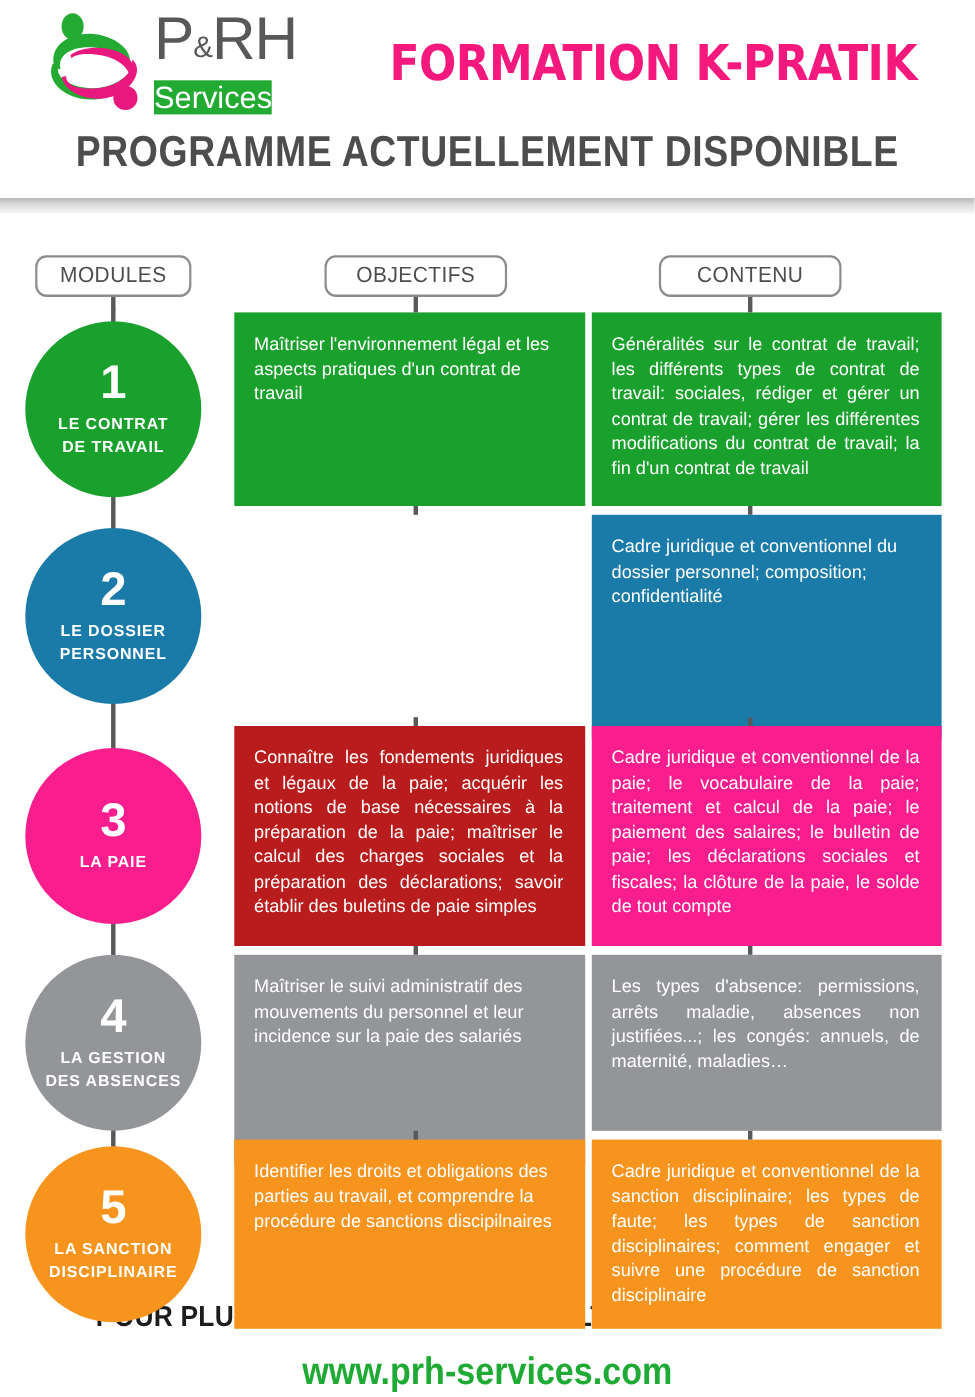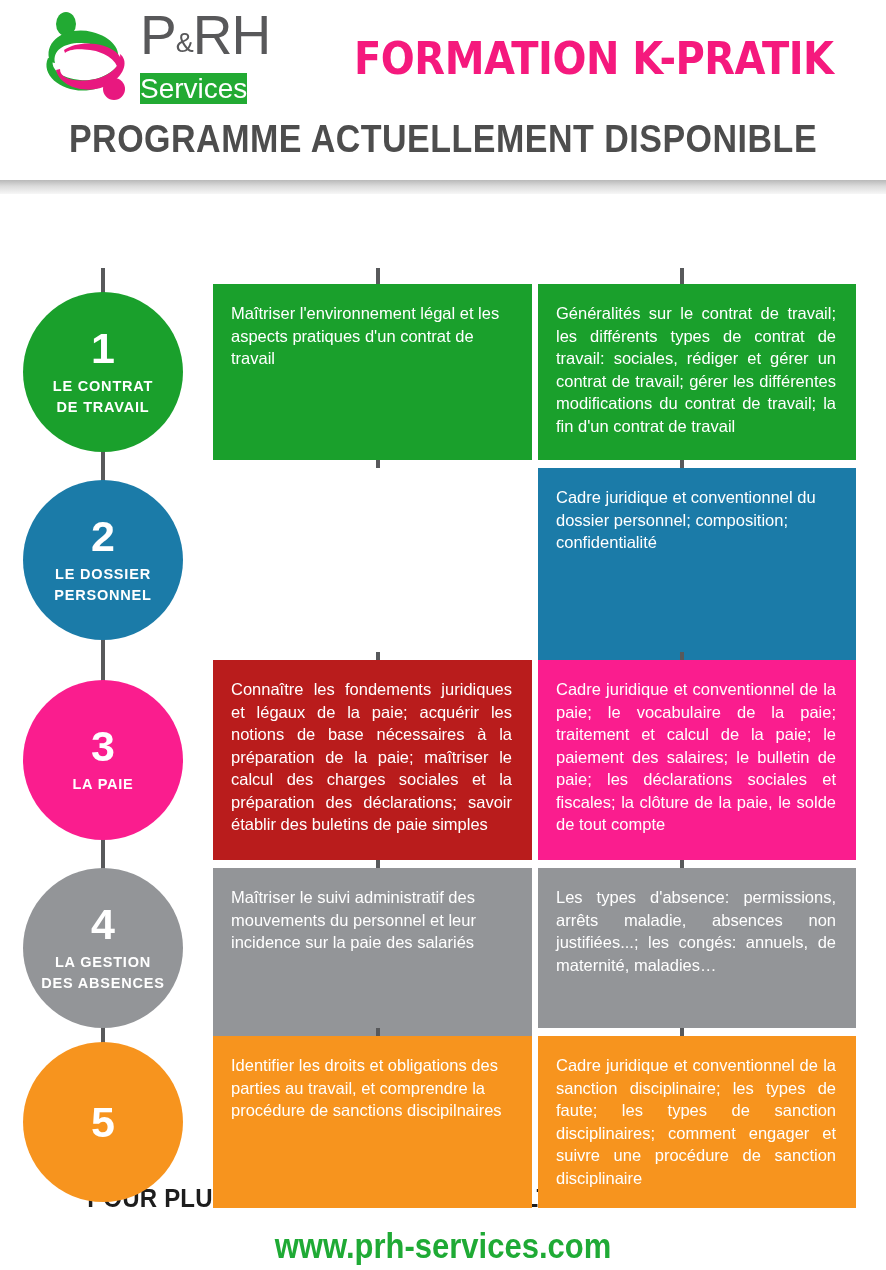--- a/index.html
+++ b/index.html
@@ -293,20 +293,25 @@
 
       <div class="title-main">FORMATION K-PRATIK</div>
     </div>
 
     <div class="title-sub">PROGRAMME ACTUELLEMENT DISPONIBLE</div>
   </div>
   <div class="header-divider"></div>
 
   <div class="chart" style="margin-top:14px;">
 
+    <div class="col-headers">
+      <div class="col-pill pill-modules">MODULES</div>
+      <div class="col-pill pill-objectifs">OBJECTIFS</div>
+      <div class="col-pill pill-contenu">CONTENU</div>
+    </div>
 
     <div class="pill-stub stub-modules"></div>
     <div class="pill-stub stub-objectifs"></div>
     <div class="pill-stub stub-contenu"></div>
 
     <div class="spine"></div>
 
     <div class="rows" id="rows-host">
         <div class="row" style="height: 176px;">
           <div class="row-inner">
@@ -344,20 +349,21 @@
               <div class="circle-label">LA GESTION<br>DES ABSENCES</div>
             </div>
             <div class="cell cell-obj" style="background:#939598; top:0px; height:192px;"><span>Maîtriser le suivi administratif des mouvements du personnel et leur incidence sur la paie des salariés</span></div>
             <div class="cell cell-con justify" style="background:#939598; top:0px; height:160px;"><span>Les types d'absence: permissions, arrêts maladie, absences non justifiées...; les congés: annuels, de maternité, maladies…</span></div>
           </div>
         </div>
         <div class="row" style="height: 172px;">
           <div class="row-inner">
             <div class="circle" style="background:#f7941e; top:6px;">
               <div class="circle-num">5</div>
+              <div class="circle-label">LA SANCTION<br>DISCIPLINAIRE</div>
             </div>
             <div class="cell cell-obj" style="background:#f7941e; top:0px; height:172px;"><span>Identifier les droits et obligations des parties au travail, et comprendre la procédure de sanctions discipilnaires</span></div>
             <div class="cell cell-con justify" style="background:#f7941e; top:0px; height:172px;"><span>Cadre juridique et conventionnel de la sanction disciplinaire; les types de faute; les types de sanction disciplinaires; comment engager et suivre une procédure de sanction disciplinaire</span></div>
           </div>
         </div>
       </div>
   <div class="gap-line" style="left: 376px; top: 266px; height: 8px;"></div>
       <div class="gap-line" style="left: 680px; top: 266px; height: 8px;"></div>
       <div class="gap-line" style="left: 376px; top: 458px; height: 8px;"></div>
       <div class="gap-line" style="left: 680px; top: 458px; height: 8px;"></div>

